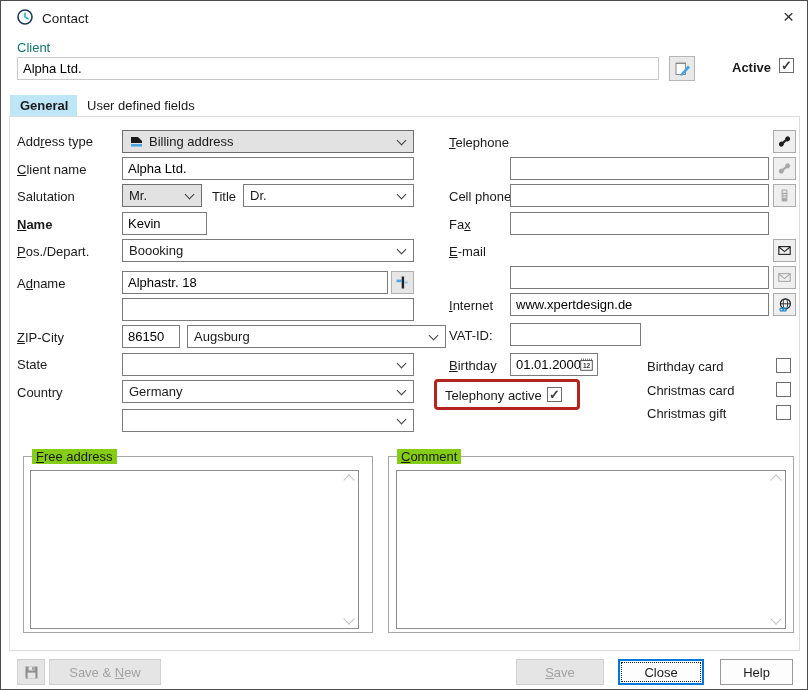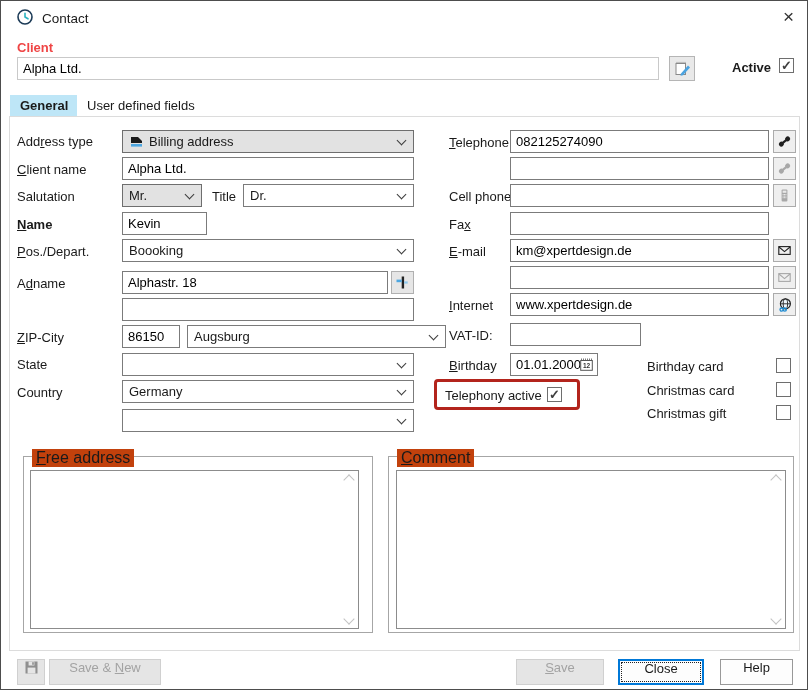--- a/index.html
+++ b/index.html
@@ -4,21 +4,21 @@
 <style>
   * { margin:0; padding:0; box-sizing:border-box; }
   html,body { background:#f3f3f3; font-family:"Liberation Sans", sans-serif; }
   .window {
     position:relative; width:808px; height:690px; background:#fff;
     border:1px solid #4d4d4d; overflow:hidden; font-size:13px; color:#1a1a1a;
   }
   .abs { position:absolute; }
   .lbl { font-size:13px; color:#1a1a1a; white-space:nowrap; line-height:16px; }
   .bold { font-weight:bold; }
-  .gray { color:#ef4444;font-weight:bold; }
+  .gray { color:#0f766e; }
   .u { text-decoration:underline; }
   .inp {
     position:absolute; height:23px; background:#fff; border:1px solid #7b7b7b;
     font:13px "Liberation Sans", sans-serif; padding:0 5px; color:#000; outline:none;
   }
   .inp.light { border-color:#c9c9c9; }
   .combo {
     position:absolute; height:23px; background:#fff; border:1px solid #7b7b7b;
     display:flex; align-items:center; gap:5px; padding:0 22px 0 6px; font-size:13px;
     white-space:nowrap; overflow:hidden;
@@ -40,32 +40,32 @@
   .ic-on { color:#1f1f1f; }
   .ic-off { color:#a8a8a8; }
   .tab {
     position:absolute; top:94px; height:21px; display:flex; align-items:center;
     padding:0 10px; font-size:13px; background:#fff;
   }
   .tab.active { background:#bee6f7; font-weight:bold; }
   .pane { position:absolute; left:8px; top:115px; width:791px; height:535px;
     border:1px solid #dcdcdc; background:#fff; }
   .group { position:absolute; border:1px solid #a6a6a6; background:#fff; }
-  .group-lbl { position:absolute; top:-8px; left:8px; background:#c2410c; padding:0 4px;
-    font-size:16px; white-space:nowrap; }
+  .group-lbl { position:absolute; top:-8px; left:8px; background:#84cc16; padding:0 4px;
+    font-size:13px; white-space:nowrap; }
   .ta {
     position:absolute; border:1px solid #8c8c8c; background:#fff; resize:none;
     font:13px "Liberation Sans", sans-serif; padding:2px 18px 2px 4px; outline:none;
   }
   .schev { position:absolute; width:8px; height:8px; border-left:1.6px solid #c3c3c3;
     border-bottom:1.6px solid #c3c3c3; }
   .schev.up { transform:rotate(135deg); }
   .schev.down { transform:rotate(-45deg); }
   .btn {
-    position:absolute; height:26px; display:flex; align-items:flex-start; justify-content:center;
+    position:absolute; height:26px; display:flex; align-items:center; justify-content:center;
     font-size:13px; background:#fdfdfd; border:1px solid #999; color:#1a1a1a;
   }
   .btn.disabled { background:#e5e5e5; border-color:#d0d0d0; color:#a3a3a3; }
   .btn.focused { border:2px solid #0078d7; outline:1px dotted #222; outline-offset:-4px; }
   .redbox { position:absolute; border:3px solid #b3241c; border-radius:4px;padding-left:16px; }
   .closex { position:absolute; right:13px; top:5px; font-size:19px; color:#333;
     line-height:22px; cursor:default; }
   svg { display:block; }
 </style>
 </head>
@@ -170,21 +170,20 @@
     <span>Germany</span>
     <span class="chev"></span>
   </div>
 
   <div class="combo" style="left:121px;top:408px;width:292px;">
     <span></span>
     <span class="chev"></span>
   </div>
 
   <span class="lbl abs" style="left:448px;top:134px;"><span class="u">T</span><span>elephone</span></span>
-  <input class="inp" style="left: 509px; top: 129px; width: 259px;" value="082125274090">
   <div class="ibtn" style="left:772px;top:129px;">
     <span class="ic-on">
       <svg width="15" height="15" viewBox="0 0 15 15" fill="currentColor">
         <g transform="rotate(-40 7.5 7.5)">
           <circle cx="3.4" cy="7.5" r="2.5"></circle>
             <circle cx="11.6" cy="7.5" r="2.5"></circle>
           <rect x="3" y="6.4" width="9" height="2.2"></rect>
         </g>
       </svg>
     </span>
@@ -222,21 +221,20 @@
             <rect x="8.4" y="9.2" width="1" height="1"></rect>
           </g>
       </svg>
     </span>
   </div>
 
   <span class="lbl abs" style="left:448px;top:216px;"><span>Fa</span><span class="u">x</span></span>
   <input class="inp" style="left: 509px; top: 211px; width: 259px;" value="">
 
   <span class="lbl abs" style="left:448px;top:243px;"><span class="u">E</span><span>-mail</span></span>
-  <input class="inp" style="left: 509px; top: 238px; width: 259px;" value="km@xpertdesign.de">
   <div class="ibtn" style="left:772px;top:238px;">
     <span class="ic-on">
       <svg width="15" height="15" viewBox="0 0 15 15" fill="none" stroke="currentColor" stroke-width="1.1">
         <rect x="1.8" y="3.6" width="11.4" height="7.8"></rect>
           <path d="M2 4 L7.5 8.6 L13 4"></path>
       </svg>
     </span>
   </div>
 
   <input class="inp" style="left: 509px; top: 265px; width: 259px;" value="">

